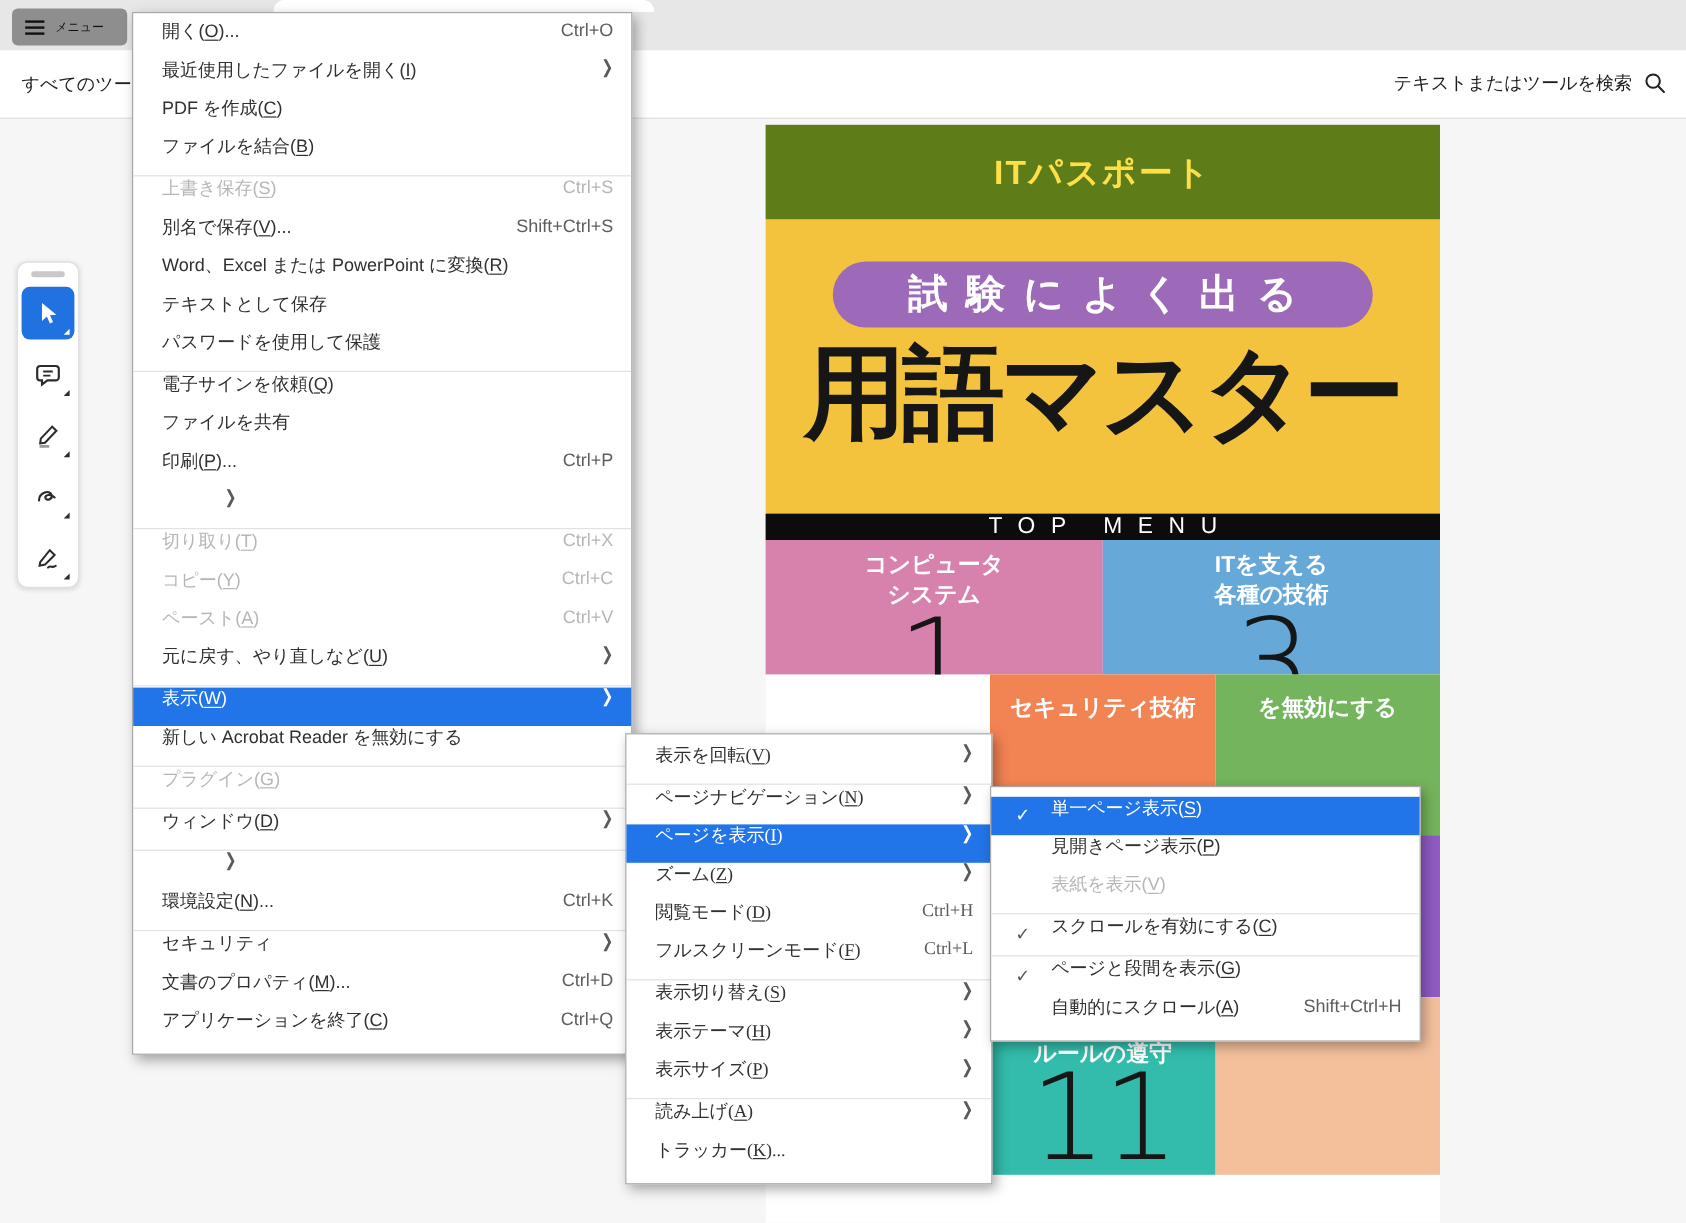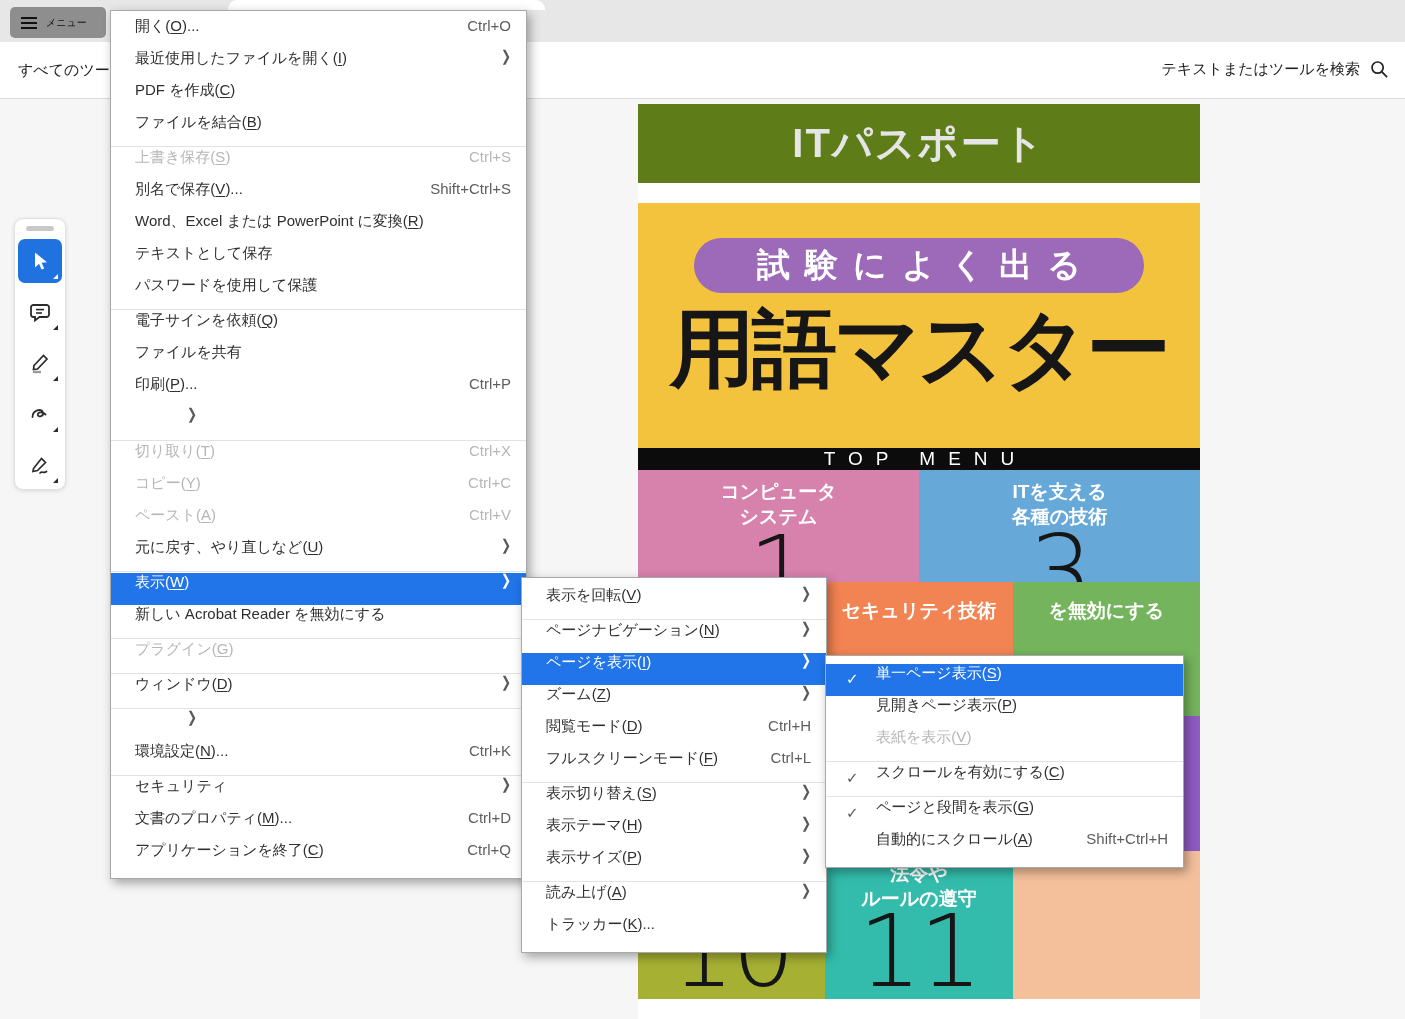--- a/index.html
+++ b/index.html
@@ -34,22 +34,22 @@
   .tool { position:relative; width:44px; height:44px; margin:2px auto 7px; border-radius:7px;
     display:flex; align-items:center; justify-content:center; }
   .tool.active { background:#1f72e0; }
   .tool .corner { position:absolute; right:4px; bottom:4px; width:0; height:0;
     border-left:5px solid transparent; border-bottom:5px solid #2b2b2b; }
   .tool.active .corner { border-bottom-color:#fff; }
 
   
   .page { position:absolute; left:638px; top:4px; width:562px; height:915px; background:#fff; z-index:1; }
   .pg-header { height:79px; display:flex; align-items:center; justify-content:center;
-    color:#e5e5e5; font-size:40px; font-weight:bold; letter-spacing:2px; }
-  .pg-yellow { height:245px; overflow:hidden;margin-top:20px; }
+    color:#fde047; font-size:28px; font-weight:bold; letter-spacing:2px; }
+  .pg-yellow { height:245px; overflow:hidden; }
   .badge { margin:35px auto 0; width:450px; height:55px; border-radius:28px; color:#fff;
     font-size:33px; font-weight:bold; letter-spacing:15px; padding-left:15px;
     display:flex; align-items:center; justify-content:center; }
   .main-title { margin-top:11px; text-align:center; font-size:85px; font-weight:900;
     letter-spacing:-3px; line-height:1.05; color:#161616; }
   .pg-band { height:22px; display:flex; align-items:center; justify-content:center; color:#fff;
     font-size:19px; font-weight:400; letter-spacing:13px; padding-left:13px; }
   .tile-row { display:flex; }
   .row1 { height:112px; } .row2 { height:134px; } .row3 { height:135px; } .row4 { height:148px; }
   .tile { flex:1; position:relative; overflow:hidden; display:flex; flex-direction:column; }
@@ -60,21 +60,21 @@
     font-family:"DejaVu Sans",sans-serif; font-size:100px; font-weight:200; color:#161616;
     line-height:.92; letter-spacing:-3px; margin-top:-2px; }
   .row4 .tile-title { position:absolute; left:0; right:0; top:0; padding-top:10px; }
   .row4 .tile-number { position:absolute; left:0; right:0; top:54px; bottom:0;
     display:flex; align-items:center; justify-content:center; margin:0; }
 
   
   .menu { position:absolute; background:#fff; border:1px solid #a8a8a8; padding:6px 0 5px;
     box-shadow:3px 4px 10px rgba(0,0,0,.35); font-size:15px; color:#303030; }
   #main-menu     { left:110px; top:10px;  width:417px; z-index:10; }
-  #view-menu     { left:521px; top:577px; width:306px; z-index:11; padding-top:8px; }
+  #view-menu     { left:521px; top:611px; width:306px; z-index:11; padding-top:8px;font-family:Liberation Serif, serif; }
   #pagedisp-menu { left:825px; top:655px; width:359px; z-index:12; padding-top:8px; }
   .mi { height:32px; display:flex; align-items:flex-start; padding:0 15px 0 24px; white-space:nowrap; }
   #pagedisp-menu .mi { padding-left:50px; position:relative; }
   .mi .lbl { flex:1; overflow:hidden; }
   .mi .sc  { color:#5d5d5d; margin-left:26px; }
   .mi .arr { display:none; color:#5a5a5a; font-size:12px; margin-left:26px; transform:scaleY(1.25); }
   .mi.arrow .arr { display:inline-block; }
   .mi .chk { display:none; position:absolute; left:20px; top:6px; color:#5a5a5a; font-size:15px; }
   .mi.checked .chk { display:inline; }
   .mi.disabled, .mi.disabled .sc { color:#b6b6b6; }

